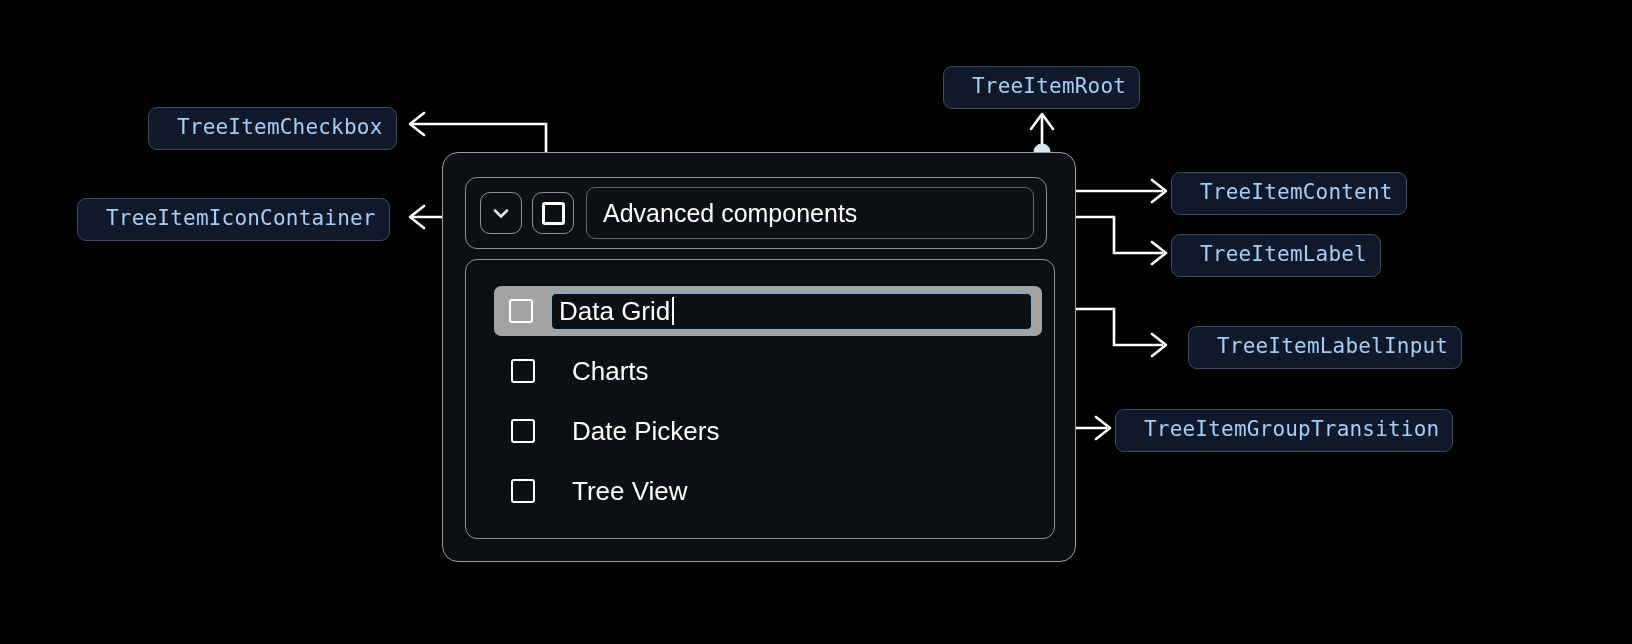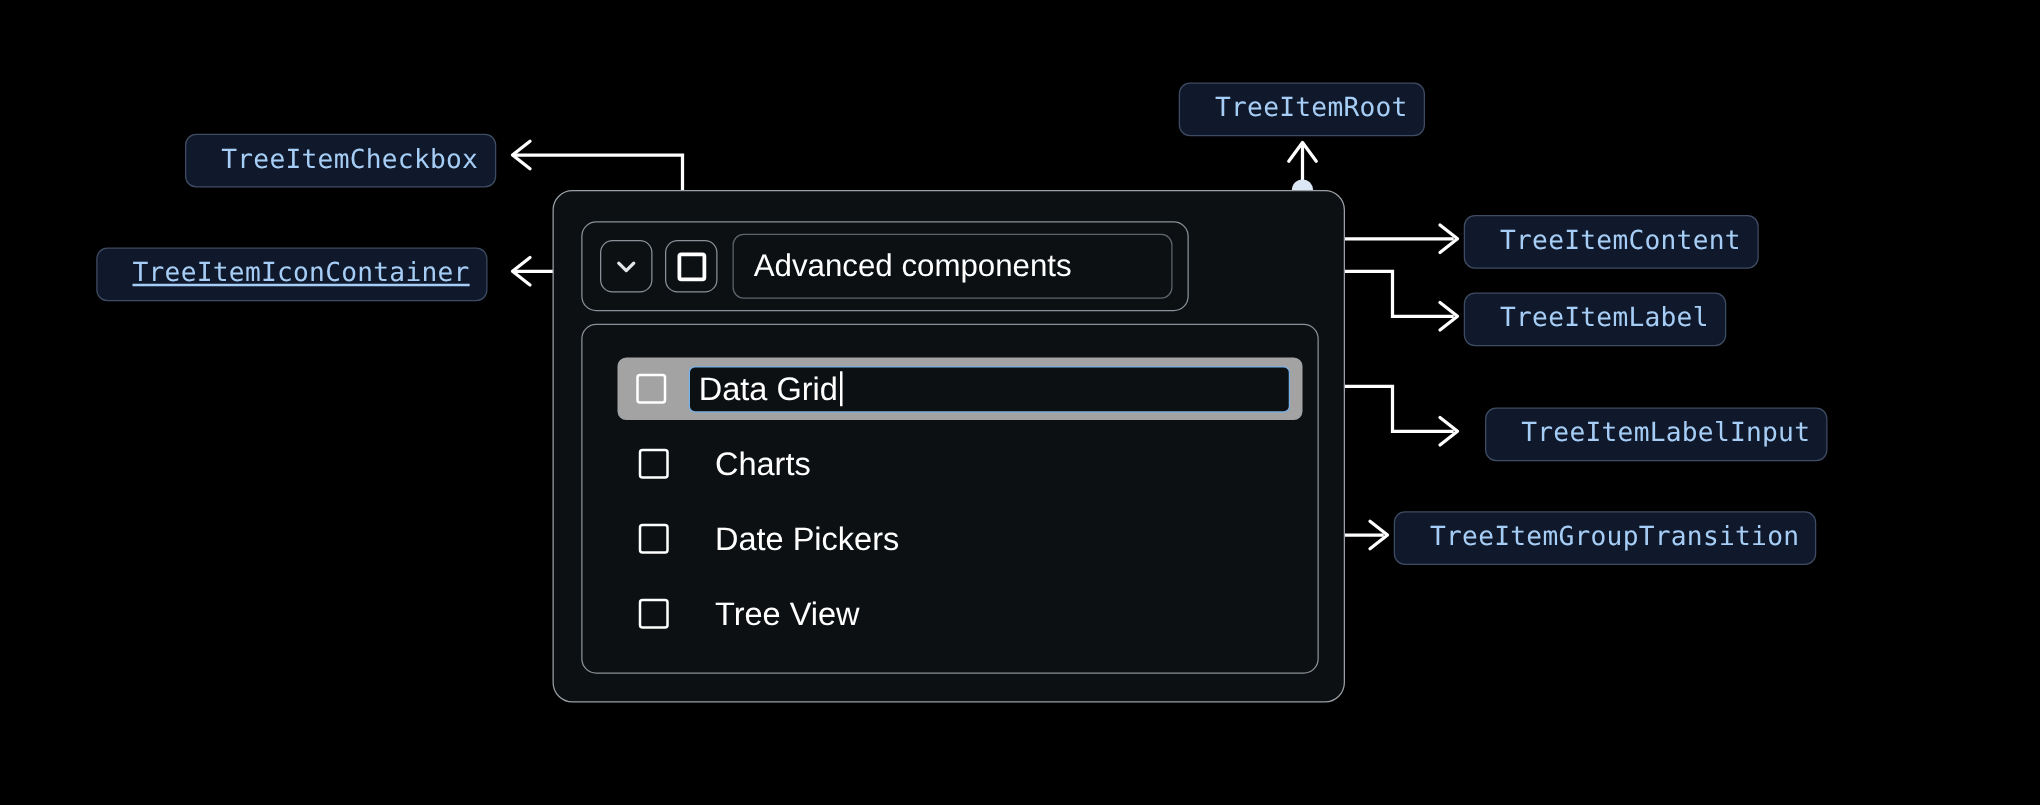--- a/index.html
+++ b/index.html
@@ -57,21 +57,21 @@
     box-sizing: border-box;
     background: #0c1013;
     border: 1.5px solid #9aa0a6;
     border-radius: 16px;
   }
 
   .tree-content {
     position: absolute;
     left: 22px;
     top: 24px;
-    width: 486px;
+    width: 582px;
     height: 72px;
     box-sizing: border-box;
     background: #0c1013;
     border: 1.5px solid #8a9097;
     border-radius: 12px;
     display: flex;
     align-items: center;
     padding: 0 10px;
   }
 
@@ -239,21 +239,21 @@
       <circle cx="1042" cy="152" r="8.5"></circle>
       <circle cx="1054" cy="191" r="8.5"></circle>
       <circle cx="1042" cy="217" r="8.5"></circle>
       <circle cx="1041" cy="309" r="8.5"></circle>
       <circle cx="1053" cy="428" r="8.5"></circle>
     </g>
   </svg>
 
   <div class="anno" style="left:148px; top:107px;">TreeItemCheckbox</div>
 
-  <div class="anno" style="left:77px; top:198px;text-decoration:underline;">TreeItemIconContainer</div>
+  <div class="anno" style="left:77px; top:198px;">TreeItemIconContainer</div>
 
   <div class="anno" style="left:943px; top:66px;">TreeItemRoot</div>
 
   <div class="anno" style="left:1171px; top:172px;">TreeItemContent</div>
 
   <div class="anno" style="left:1171px; top:234px;">TreeItemLabel</div>
 
   <div class="anno" style="left:1188px; top:326px;">TreeItemLabelInput</div>
 
   <div class="anno" style="left:1115px; top:409px;">TreeItemGroupTransition</div>

